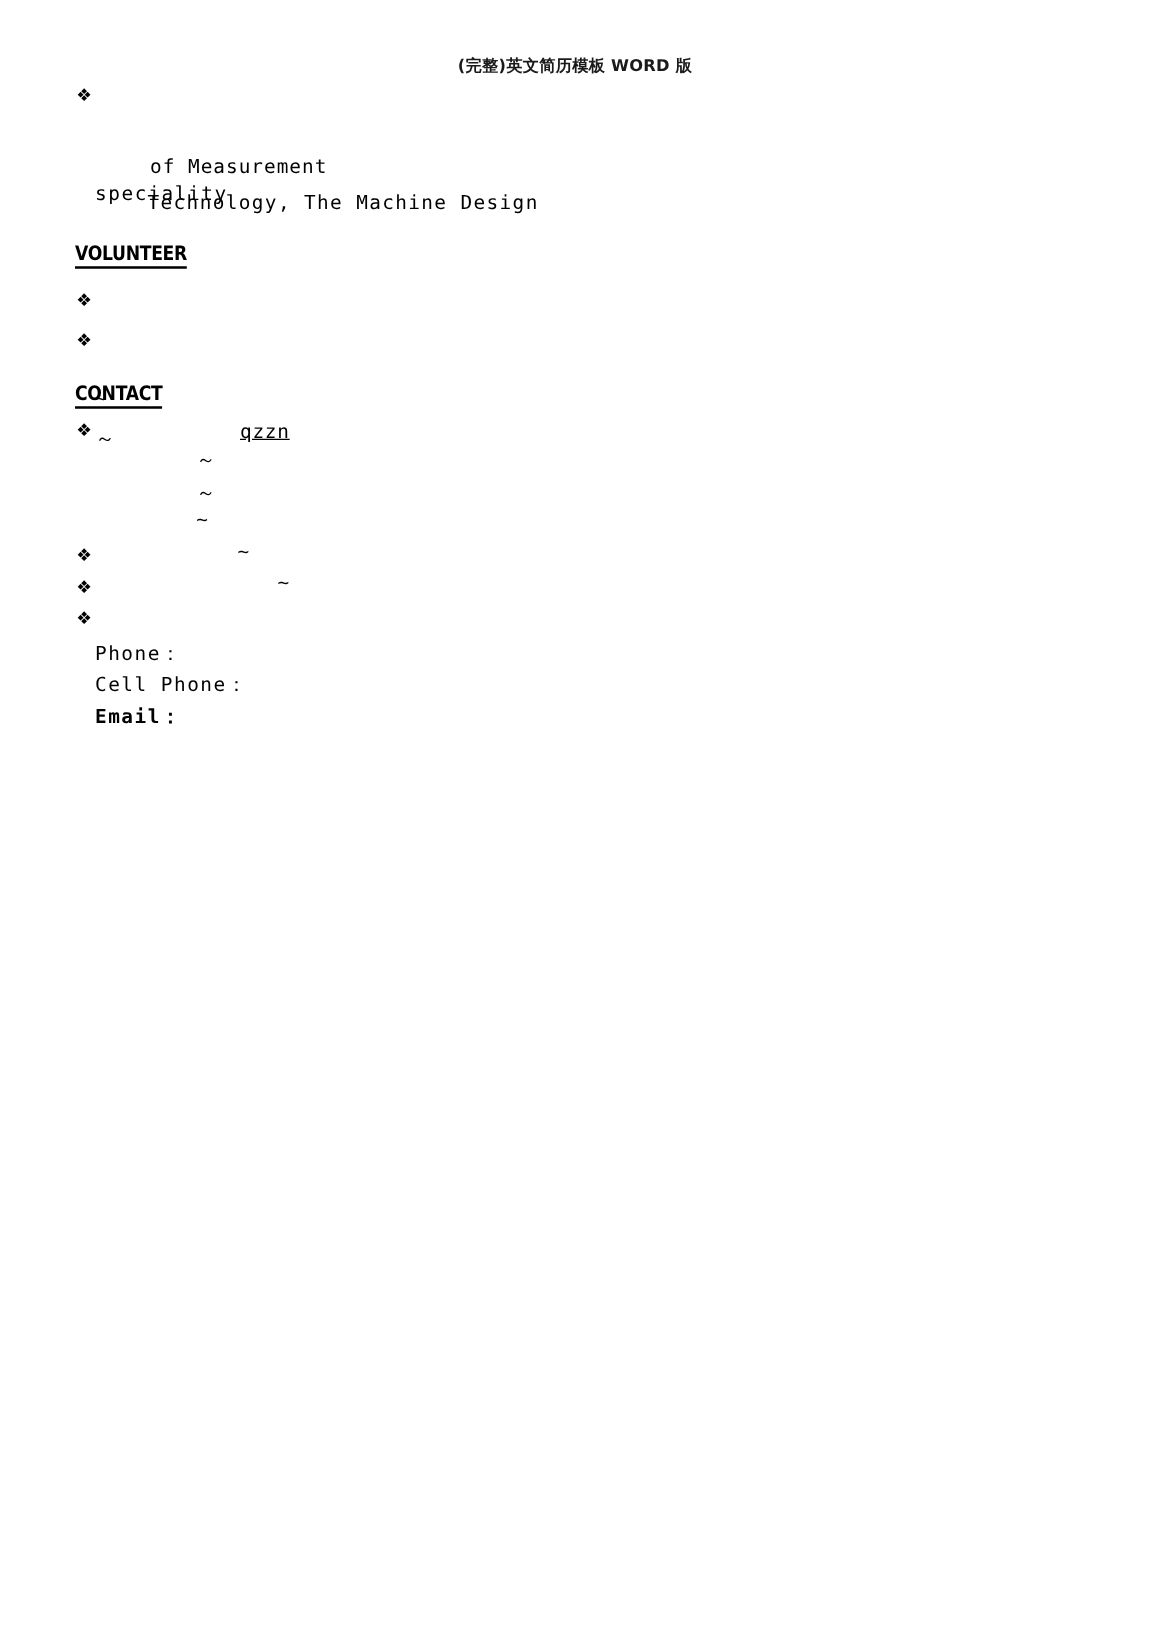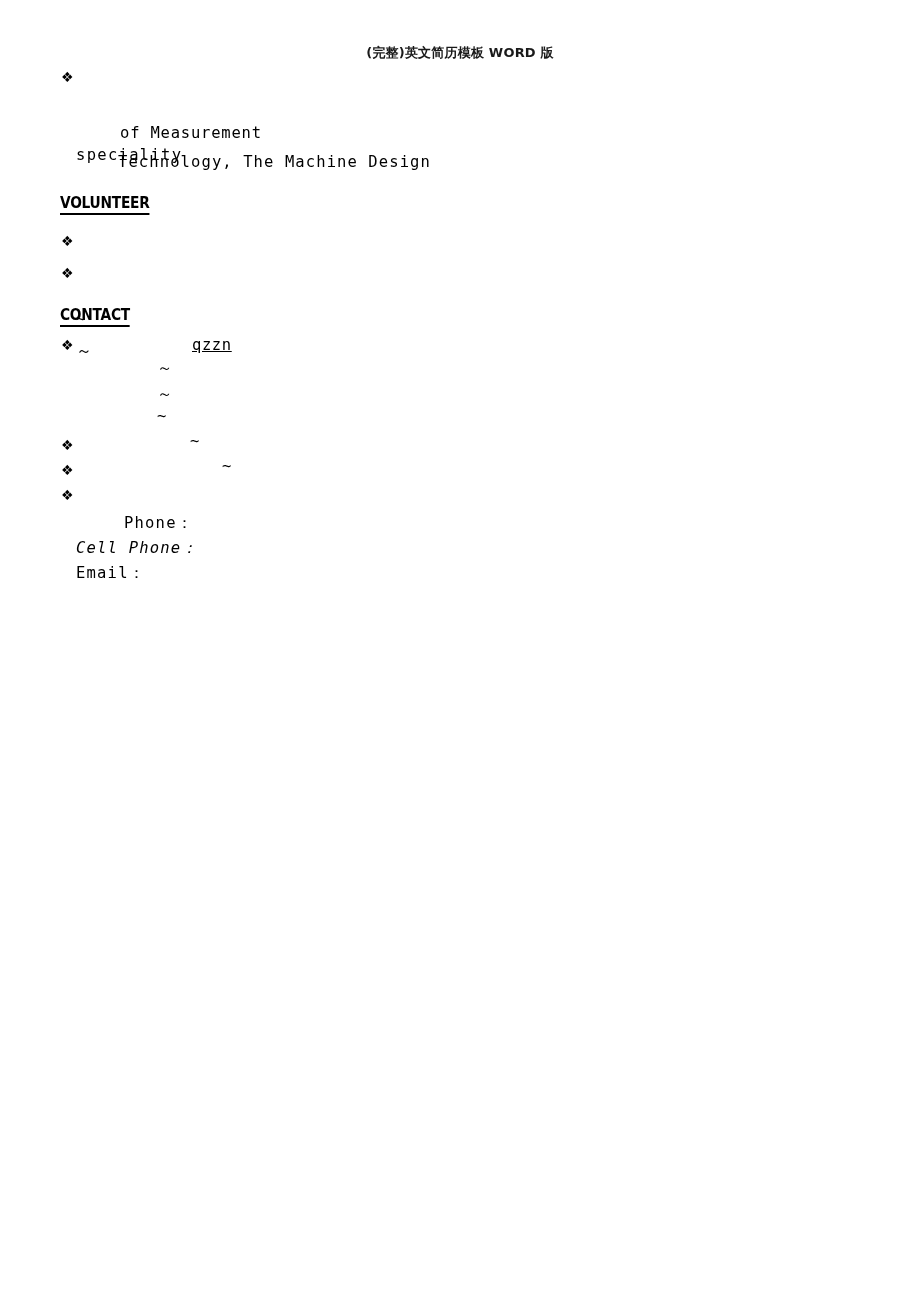--- a/index.html
+++ b/index.html
@@ -147,29 +147,29 @@
     <span class="bullet">❖</span>
   </div>
   <div class="abs" style="left:192px; top:332px; letter-spacing:0.6px;text-decoration:underline;">qzzn</div>
 
   <div class="abs tilde-wide" style="left:157px; top:355px;">～</div>
   <div class="abs tilde-wide" style="left:157px; top:381px;">～</div>
   <div class="abs tilde-small" style="left:157px; top:403px;">~</div>
 
   <div class="abs" style="left:0; top:432px; width:920px;">
     <span class="bullet">❖</span>
-    <span class="bullet-text" style="letter-spacing:1.2px;margin-left:48px;">Phone：</span>
+    <span class="bullet-text" style="letter-spacing:1.2px;">Phone：</span>
   </div>
   <div class="abs tilde-small" style="left:190px; top:428px;">~</div>
 
   <div class="abs" style="left:0; top:457px; width:920px;">
     <span class="bullet">❖</span>
-    <span class="bullet-text" style="letter-spacing:1.2px;font-style:italic;">Cell Phone：</span>
+    <span class="bullet-text" style="letter-spacing:1.2px;">Cell Phone：</span>
   </div>
   <div class="abs tilde-small" style="left:222px; top:453px;">~</div>
 
   <div class="abs" style="left:0; top:482px; width:920px;">
     <span class="bullet">❖</span>
-    <span class="bullet-text" style="letter-spacing:1.2px;">Email：</span>
+    <span class="bullet-text" style="letter-spacing:1.2px;font-weight:bold;">Email：</span>
   </div>
   <div class="abs" style="left:200px; top:482px;"></div>
 
 </div>
 
 </body></html>

